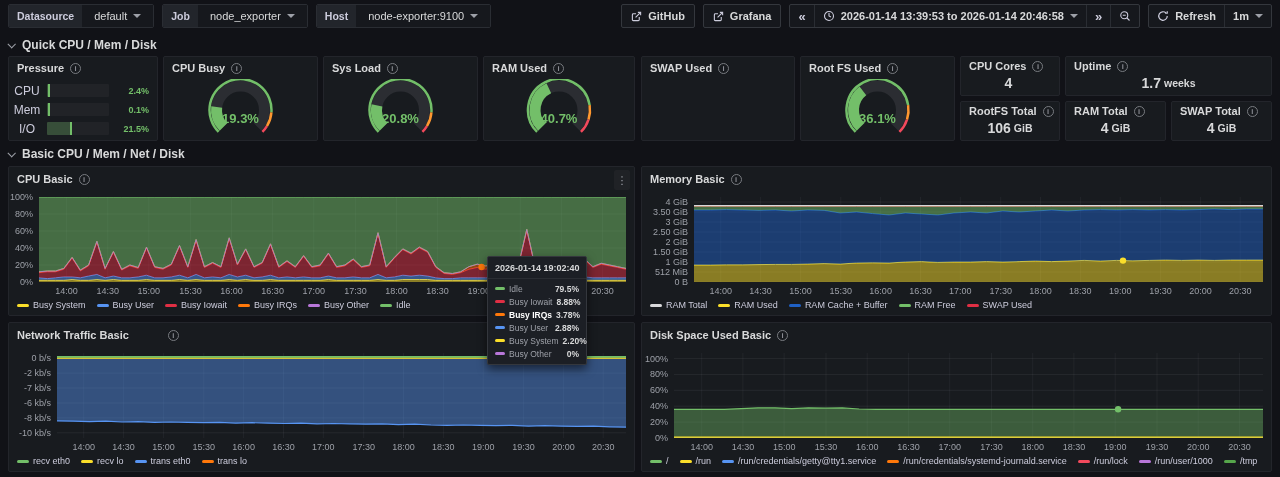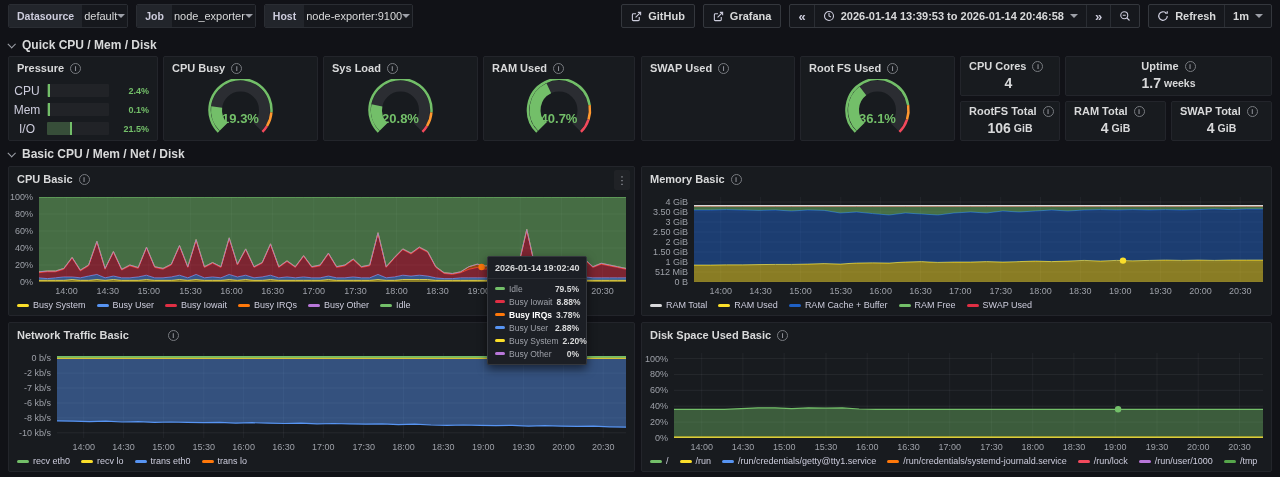--- a/index.html
+++ b/index.html
@@ -3,21 +3,21 @@
 <meta charset="utf-8">
 <style>
   * { margin:0; padding:0; box-sizing:border-box; }
   html,body { width:1280px; height:477px; background:#111217; font-family:"Liberation Sans",sans-serif; color:#ccccdc; overflow:hidden; }
   #stage { position:relative; width:1280px; height:477px; }
 
   
   .topbar { position:absolute; left:0; top:0; width:1280px; height:32px; display:flex; align-items:center; padding:0 8px; gap:8px; }
   .var-group { display:flex; align-items:stretch; height:24px; border-radius:2px; overflow:hidden; border:1px solid #2a2d33; }
   .var-label { background:#22252b; color:#ccccdc; font-size:10.5px; font-weight:bold; display:flex; align-items:center; padding:0 8px; }
-  .var-value { background:#16181d; color:#d8d9da; font-size:11px; display:flex; align-items:center; padding:0 2px; cursor:pointer; }
+  .var-value { background:#16181d; color:#d8d9da; font-size:11px; display:flex; align-items:center; gap:6px; padding:0 12px; cursor:pointer; }
   .caret { width:0; height:0; border-left:4px solid transparent; border-right:4px solid transparent; border-top:4px solid #9da0a8; display:inline-block; }
   .tb-spacer { flex:1; }
   .tb-btn { display:flex; align-items:center; gap:6px; height:24px; padding:0 9px; border:1px solid #34373d; border-radius:2px; background:#16181d; color:#d8d9da; font-size:11px; font-weight:bold; cursor:pointer; }
   .tb-group { display:flex; align-items:stretch; height:24px; border:1px solid #34373d; border-radius:2px; background:#16181d; overflow:hidden; }
   .tb-seg { display:flex; align-items:center; gap:6px; padding:0 8px; font-size:11px; font-weight:bold; color:#d8d9da; cursor:pointer; border-left:1px solid #2a2d33; }
   .tb-seg:first-child { border-left:none; }
   .ico { display:inline-flex; align-items:center; justify-content:center; color:#ccccdc; }
   .ico svg { display:block; }
   .dbl-chev { font-size:13px; color:#ccccdc; line-height:1; }
 
@@ -267,21 +267,21 @@
     <div class="panel-head" style="height:18px;">
         <span class="p-title">CPU Cores</span>
         <span class="info-icon">i</span>
       </div>
     <div class="stat-value-wrap">
         <span class="stat-num">4</span>
         <span class="stat-unit"></span>
       </div>
   </div>
   <div class="panel" style="left:1065px; top:56px; width:207px; height:40px;">
-    <div class="panel-head" style="height:18px;justify-content:center;">
+    <div class="panel-head" style="height:18px;">
         <span class="p-title">Uptime</span>
         <span class="info-icon">i</span>
       </div>
     <div class="stat-value-wrap">
         <span class="stat-num">1.7</span>
         <span class="stat-unit">weeks</span>
       </div>
   </div>
   <div class="panel" style="left:960px; top:101px; width:100px; height:40px;">
     <div class="panel-head" style="height:18px;">

